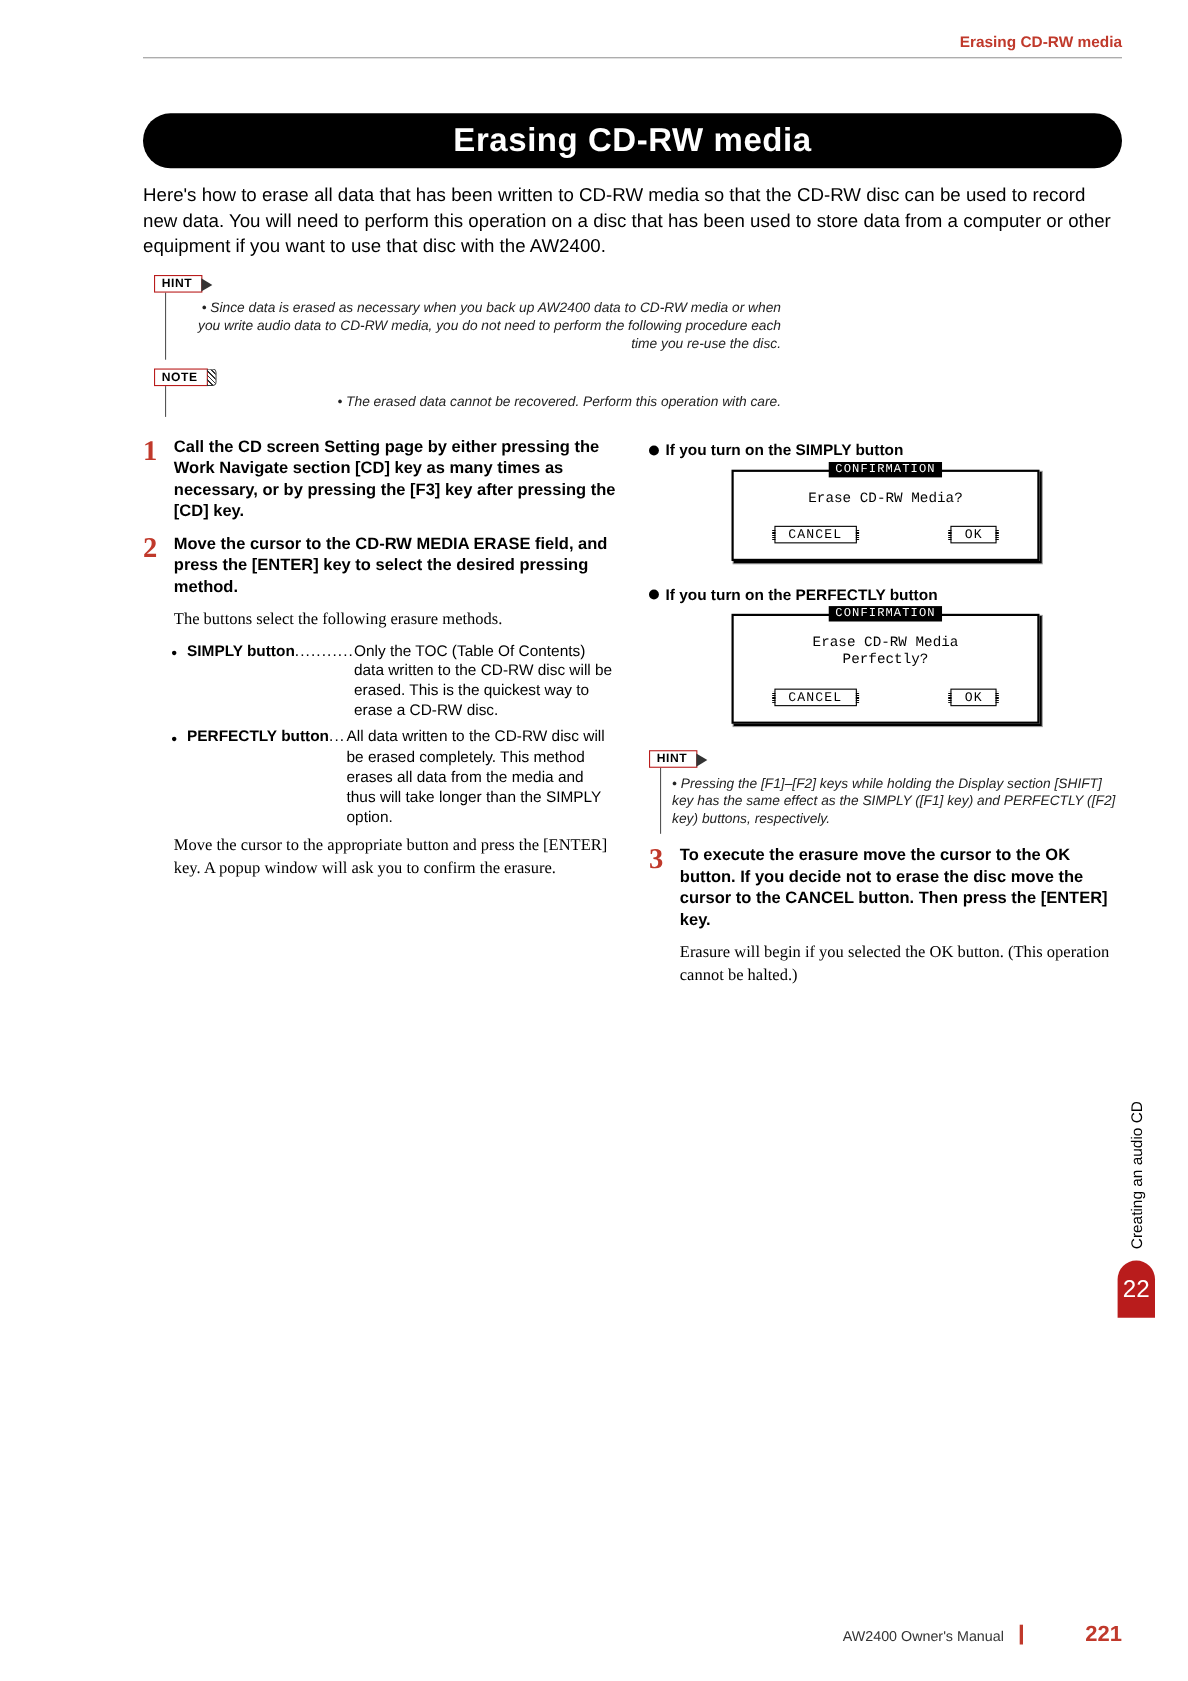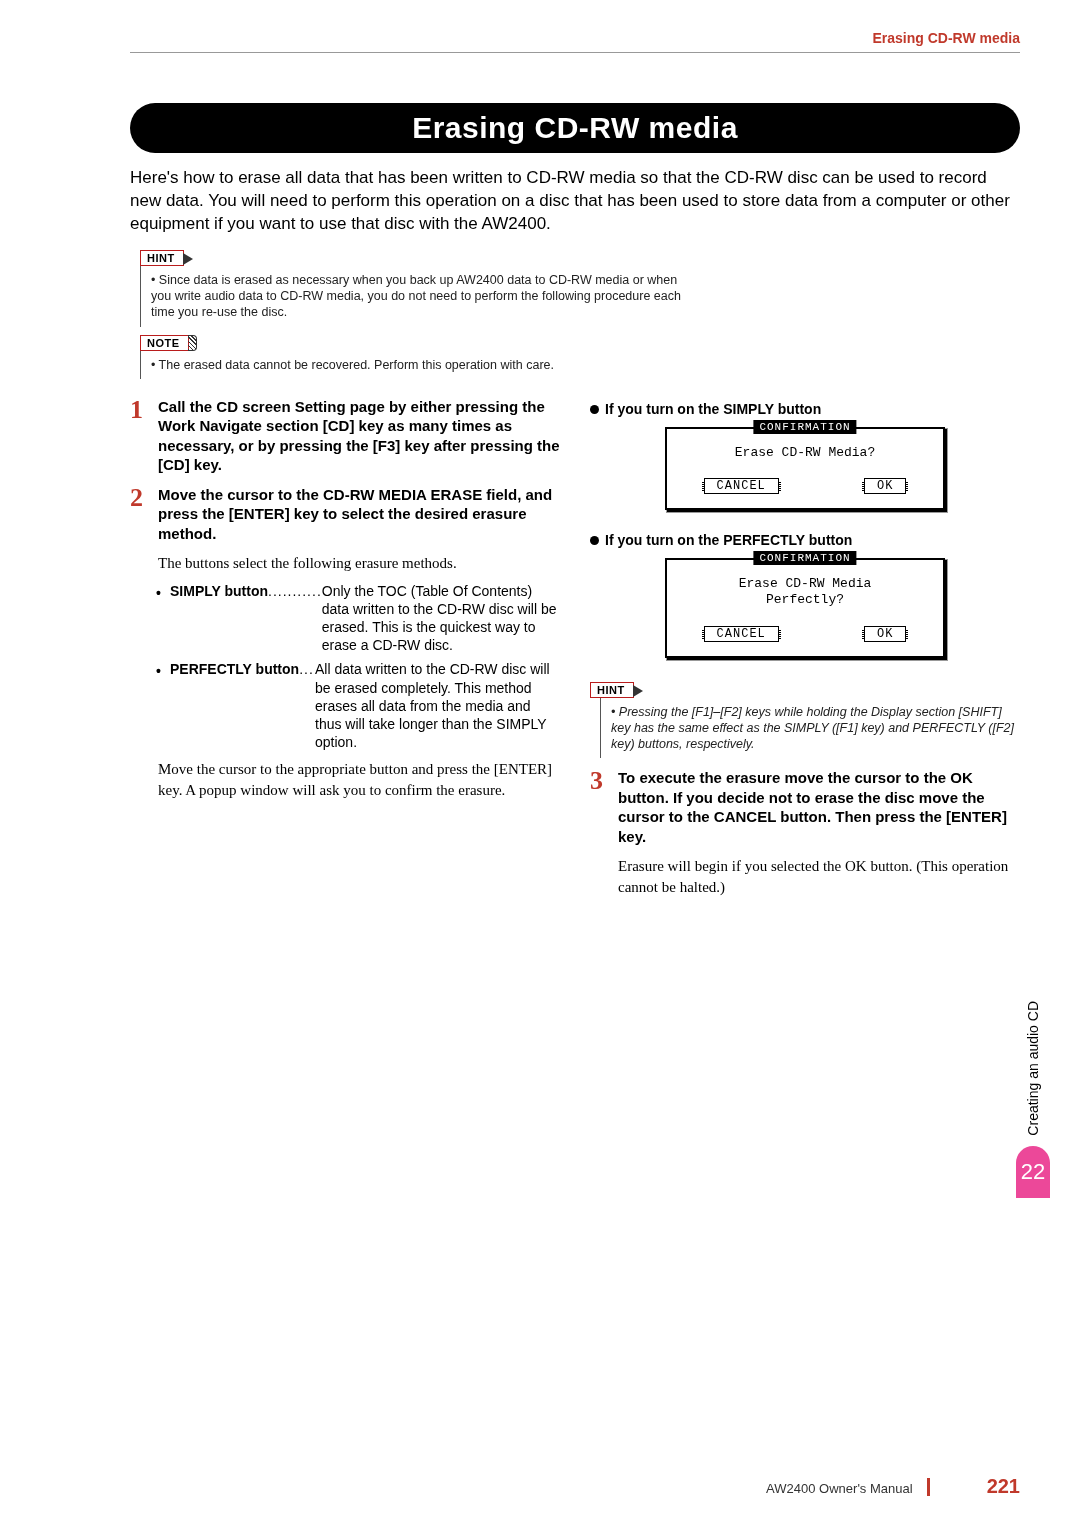--- a/index.html
+++ b/index.html
@@ -70,25 +70,28 @@
     position: absolute;
     right: -9px; top: -1px;
     width: 8px; height: 14px;
     border: 1px solid #333;
     border-left: none;
     border-radius: 0 4px 4px 0;
     background: repeating-linear-gradient(45deg,#333 0 1px, transparent 1px 3px);
   }
   .callout-body {
     border-left: 1px solid #555;
+    margin-left: 10px;
     padding: 6px 0 6px 10px;
+    font-style: italic;
     font-size: 12.5px;
     color: #222;
     line-height: 1.3;
     max-width: 560px;
+    text-align: right;
   }
   .callout-body-right {
     border-left: 1px solid #555;
     margin-left: 10px;
     padding: 6px 0 6px 10px;
     font-style: italic;
     font-size: 12.5px;
     color: #222;
     line-height: 1.3;
   }
@@ -223,21 +226,21 @@
     width: 34px;
     text-align: center;
   }
   .side-label {
     writing-mode: vertical-rl;
     transform: rotate(180deg);
     font-size: 14px;
     margin: 0 auto 10px auto;
   }
   .side-num-wrap {
-    background: #ec4899;
+    background: #b91c1c;
     color: #fff;
     width: 34px; height: 52px;
     border-radius: 18px 18px 0 0;
     display: flex;
     align-items: center;
     justify-content: center;
     font-size: 22px;
   }
   .footer {
     position: absolute;
@@ -287,21 +290,21 @@
   <div class="columns">
 
     <div class="col">
       <div class="step">
         <div class="step-num">1</div>
         <div class="step-head">Call the CD screen Setting page by either pressing the Work Navigate section [CD] key as many times as necessary, or by pressing the [F3] key after pressing the [CD] key.</div>
       </div>
 
       <div class="step">
         <div class="step-num">2</div>
-        <div class="step-head">Move the cursor to the CD-RW MEDIA ERASE field, and press the [ENTER] key to select the desired erasure method.</div>
+        <div class="step-head">Move the cursor to the CD-RW MEDIA ERASE field, and press the [ENTER] key to select the desired pressing method.</div>
       </div>
       <div class="step-body">The buttons select the following erasure methods.</div>
 
       <div class="def-list">
         <div class="def-item">
           <div class="def-term"><span class="bullet">•</span><b>SIMPLY button</b><span class="dots">...........</span></div>
           <div class="def-desc">Only the TOC (Table Of Contents) data written to the CD-RW disc will be erased. This is the quickest way to erase a CD-RW disc.</div>
         </div>
         <div class="def-item">
           <div class="def-term"><span class="bullet">•</span><b>PERFECTLY button</b><span class="dots">...</span></div>

